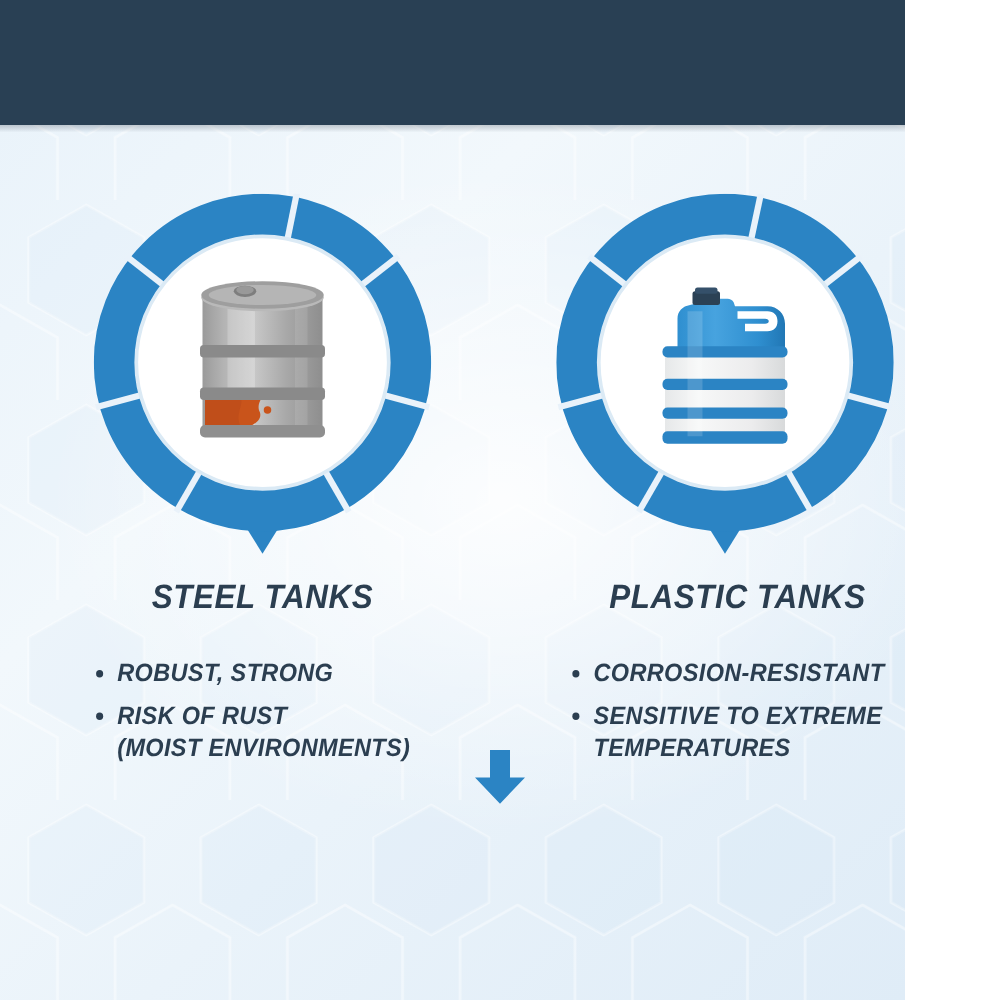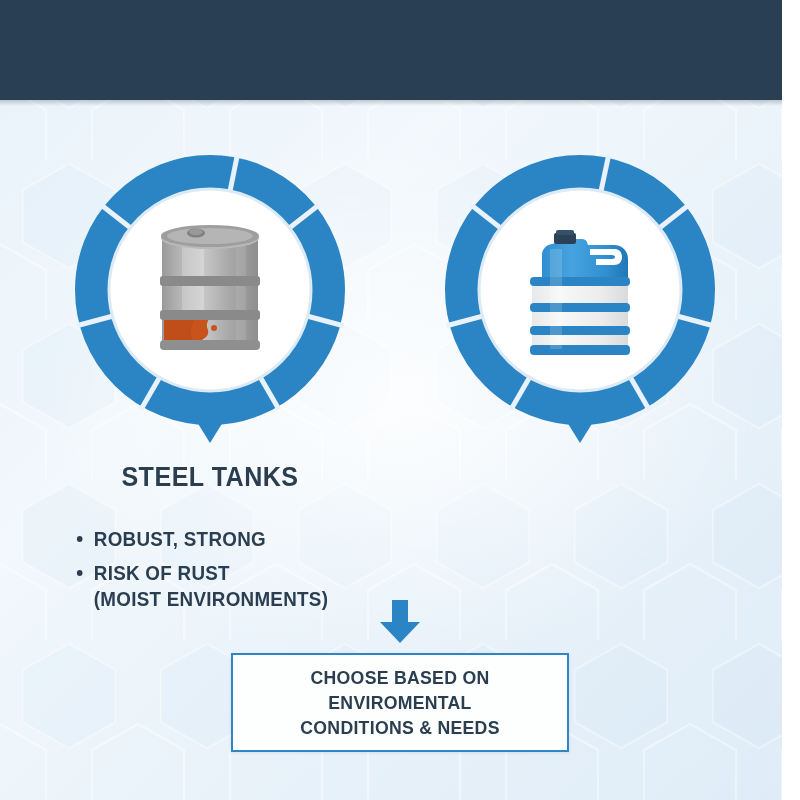--- a/index.html
+++ b/index.html
@@ -2,25 +2,26 @@
 <html><head>
 <meta charset="utf-8">
 <style>
   html, body {
     margin: 0;
     padding: 0;
     background: #ffffff;
   }
   #page {
     position: relative;
-    width: 782px;
+    width: 724px;
     height: 800px;
     overflow: hidden;
     font-family: "Liberation Sans", sans-serif;
     background: linear-gradient(135deg, #e8f2fa 0%, #f2f8fc 35%, #eaf3fa 60%, #dfecf7 100%);
+    font-style: italic;
   }
 
   
   #hex-bg {
     position: absolute;
     left: 0; top: 0;
     width: 800px; height: 800px;
     opacity: 0.55;
     pointer-events: none;
   }
@@ -331,23 +332,27 @@
 
   <div class="column" id="col-steel">
     <div class="col-heading">Steel Tanks</div>
     <ul class="bullets">
       <li class="bullet-item">Robust, Strong</li>
       <li class="bullet-item">Risk of Rust
 (Moist Environments)</li>
     </ul>
   </div>
 
+  <div class="column" id="col-plastic">
+    <div class="col-heading">Plastic Tanks</div>
+    <ul class="bullets">
+      <li class="bullet-item">Corrosion-Resistant</li>
+      <li class="bullet-item">Sensitive to Extreme
+Temperatures</li>
+    </ul>
+  </div>
 
   <svg id="down-arrow" viewBox="0 0 42 44" xmlns="http://www.w3.org/2000/svg">
     <path d="M13,0 L29,0 L29,22 L41,22 L21,43 L1,22 L13,22 Z" fill="#2b84c4"></path>
   </svg>
 
-  <div id="conclusion-box">
-    <div id="conclusion-text">Choose Based on Enviromental
-Conditions &amp; Needs</div>
-  </div>
 
 </div>
 
 </body></html>

